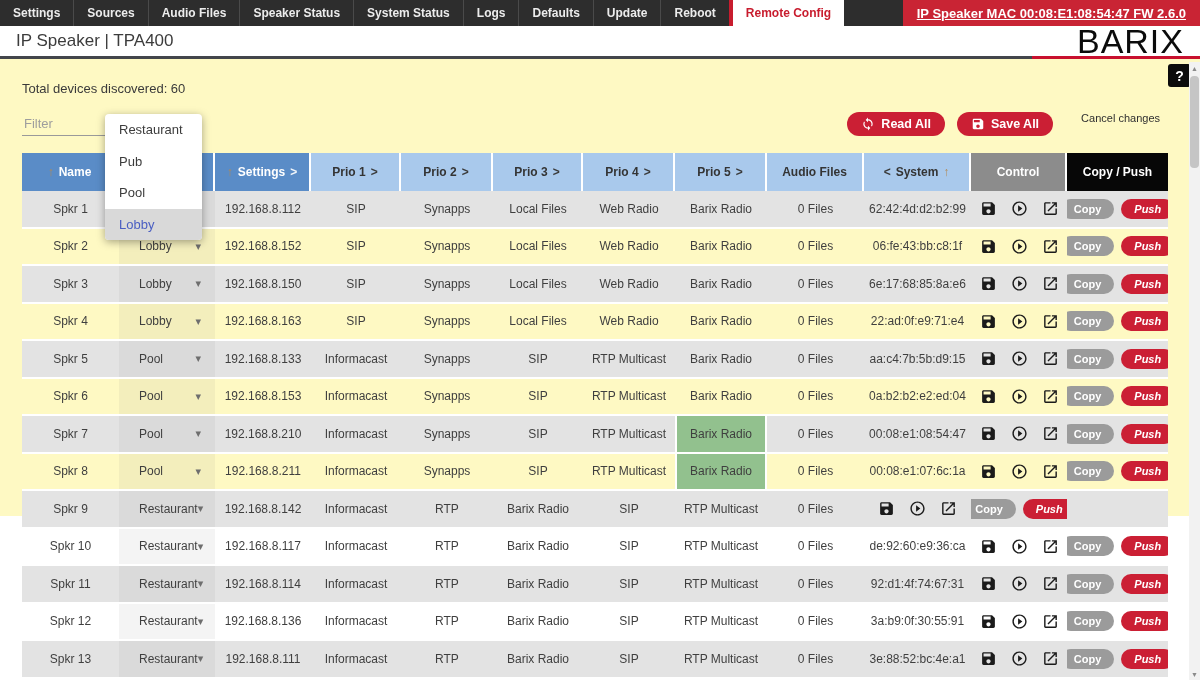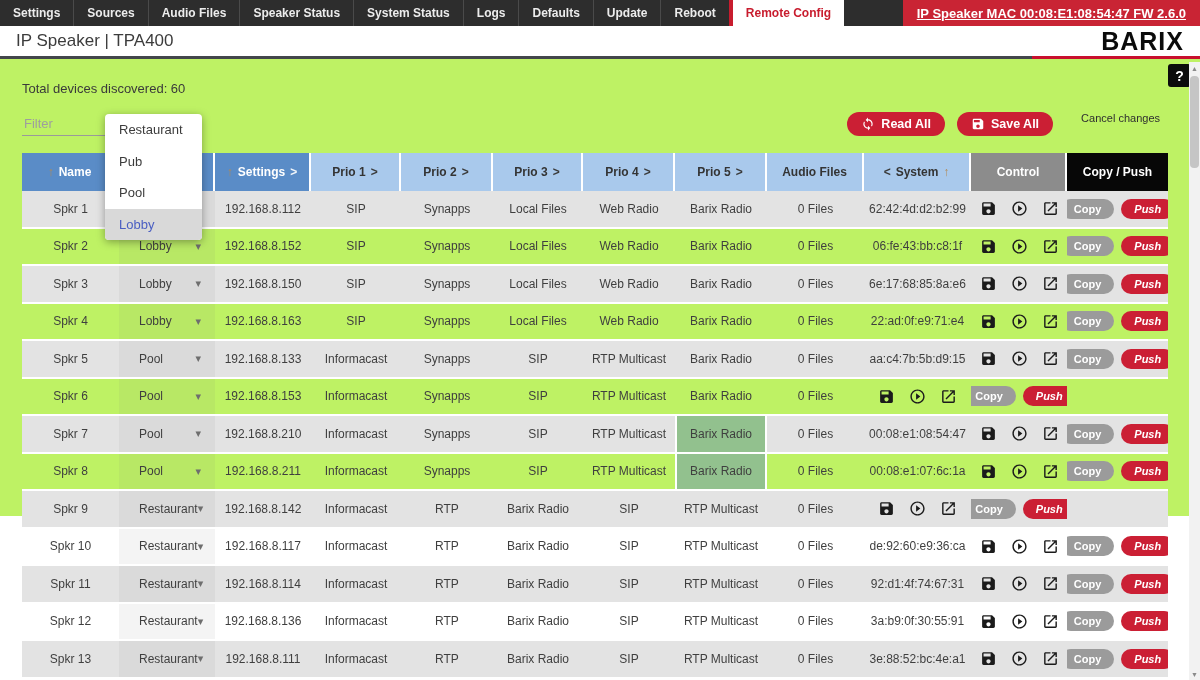--- a/index.html
+++ b/index.html
@@ -1,35 +1,35 @@
 <!DOCTYPE html>
 <html><head>
 <meta charset="utf-8">
 <style>
   * { box-sizing: border-box; margin: 0; padding: 0; }
   html,body { width:1200px; height:680px; overflow:hidden; background:#fff;
     font-family:"Liberation Sans", sans-serif; }
-  #page { position:relative; width:1200px; height:516px; background:#bef264; }
+  #page { position:relative; width:1200px; height:516px; background:#fef9c3; }
 
   
   .topnav { display:flex; align-items:stretch; height:26px; background:#2d2d2d; }
   .tabs { display:flex; align-items:stretch; }
   .tab { display:flex; align-items:center; padding:0 13px; color:#ececec;
     font-size:12px; font-weight:bold; border-left:1px solid #4a4a4a; cursor:pointer; white-space:nowrap; }
   .tab:first-child { border-left:none; }
   .tab.active { background:#fff; color:#c81c2e; border-left:4px solid #c81c2e; }
   .nav-spacer { flex:1; }
   .device-banner { display:flex; align-items:center; background:#c92434; color:#fff;
     font-size:13px; font-weight:bold; padding:0 14px; white-space:nowrap;text-decoration:underline; }
 
   
   .titlebar { display:flex; align-items:center; justify-content:space-between;
     height:30px; padding:0 16px 0 16px; background:#fff;gap:20px; }
   .page-title { font-size:17px; color:#3c3c3c; }
-  .logo { font-size:25px; font-weight:700; letter-spacing:1px; color:#0b0b0b;text-align:right; }
+  .logo { font-size:34px; font-weight:400; letter-spacing:1px; color:#0b0b0b;text-align:right; }
   .titlebar-rule { height:3px;
     background:linear-gradient(to right,#43464b 0%,#43464b 86%,#c8102e 86%,#c8102e 100%); }
 
   
   .help-btn { position:absolute; top:64px; left:1168px; width:23px; height:23px;
     background:#0c0c0c; color:#fff; font-weight:bold; font-size:14px; border-radius:3px;
     display:flex; align-items:center; justify-content:center; cursor:pointer; }
   .total { position:absolute; top:81px; left:22px; font-size:13px; color:#3a3a3a; }
 
   .toolbar { position:absolute; top:112px; left:22px; width:1138px; height:30px;
@@ -382,20 +382,21 @@
       <span>Pool</span>
       <span class="caret">▾</span>
     </div>
     <div class="td">192.168.8.153</div>
     <div class="td">Informacast</div>
     <div class="td">Synapps</div>
     <div class="td">SIP</div>
     <div class="td">RTP Multicast</div>
     <div class="td p5">Barix Radio</div>
     <div class="td">0 Files</div>
+    <div class="td">0a:b2:b2:e2:ed:04</div>
     <div class="td control">
       <button class="icon-btn" title="">
         <svg viewBox="0 0 24 24">
                 <path d="M17 3H5c-1.11 0-2 .9-2 2v14c0 1.1.89 2 2 2h14c1.1 0 2-.9 2-2V7l-4-4zm-5 16c-1.66 0-3-1.34-3-3s1.34-3 3-3 3 1.34 3 3-1.34 3-3 3zm3-10H5V5h10v4z"></path>
               </svg>
       </button>
       <button class="icon-btn">
         <svg viewBox="0 0 24 24">
                 <path d="M12 2C6.48 2 2 6.48 2 12s4.48 10 10 10 10-4.48 10-10S17.52 2 12 2zm0 18c-4.41 0-8-3.59-8-8s3.59-8 8-8 8 3.59 8 8-3.59 8-8 8zm-2-3.5 6-4.5-6-4.5v9z"></path>
               </svg>

